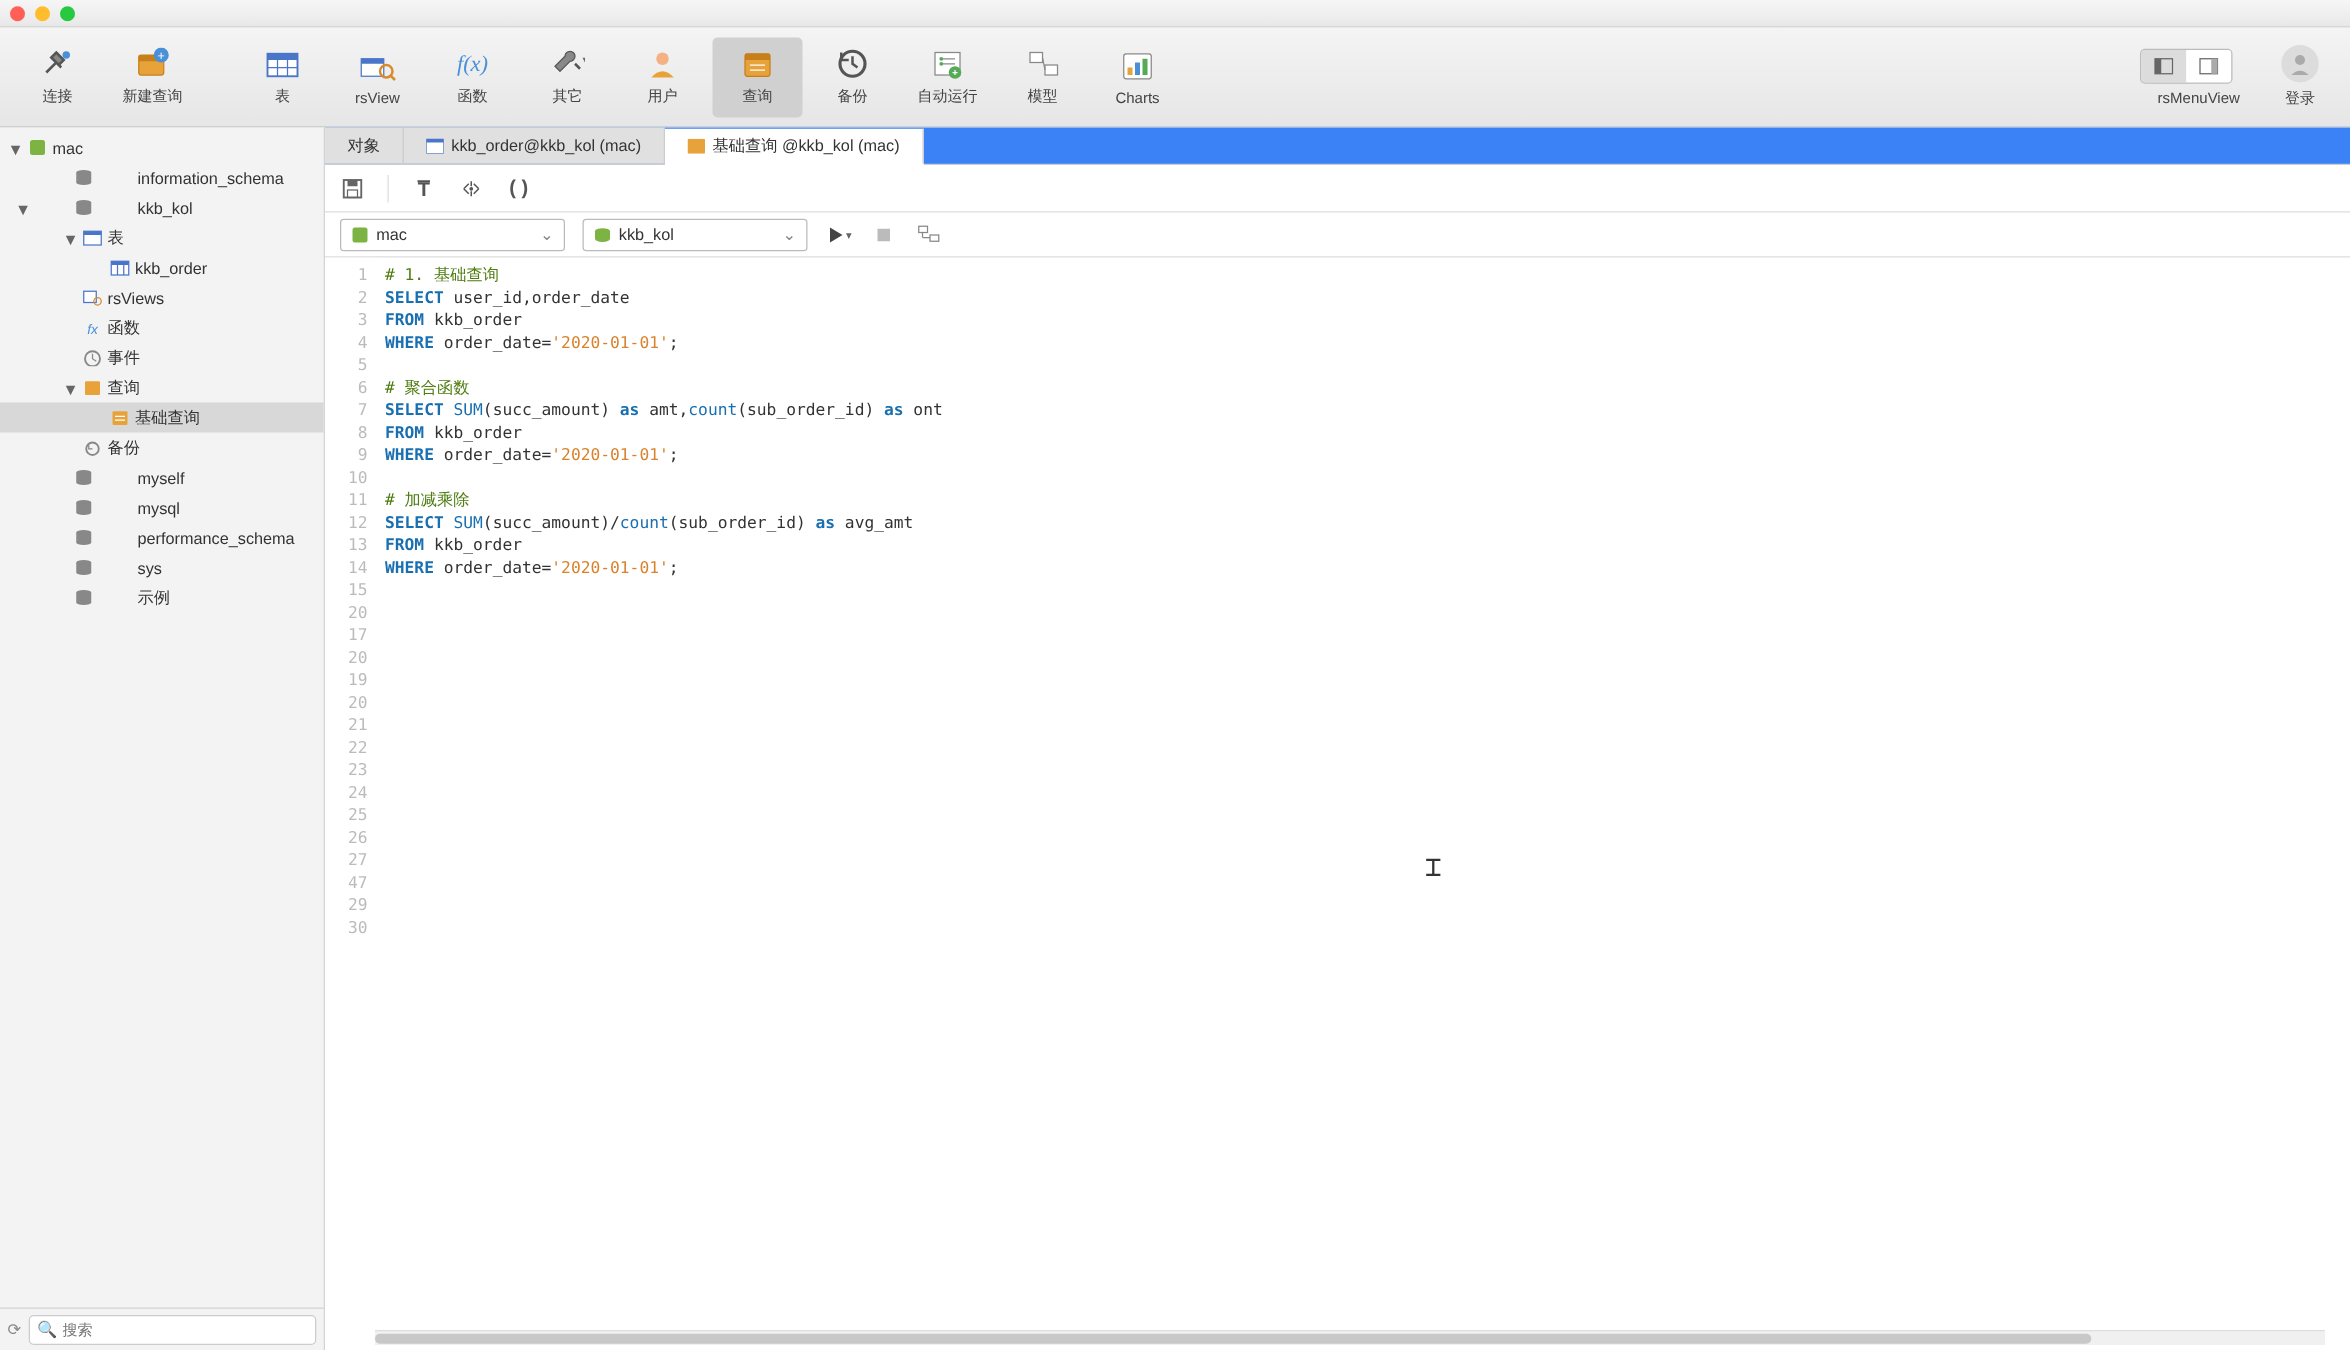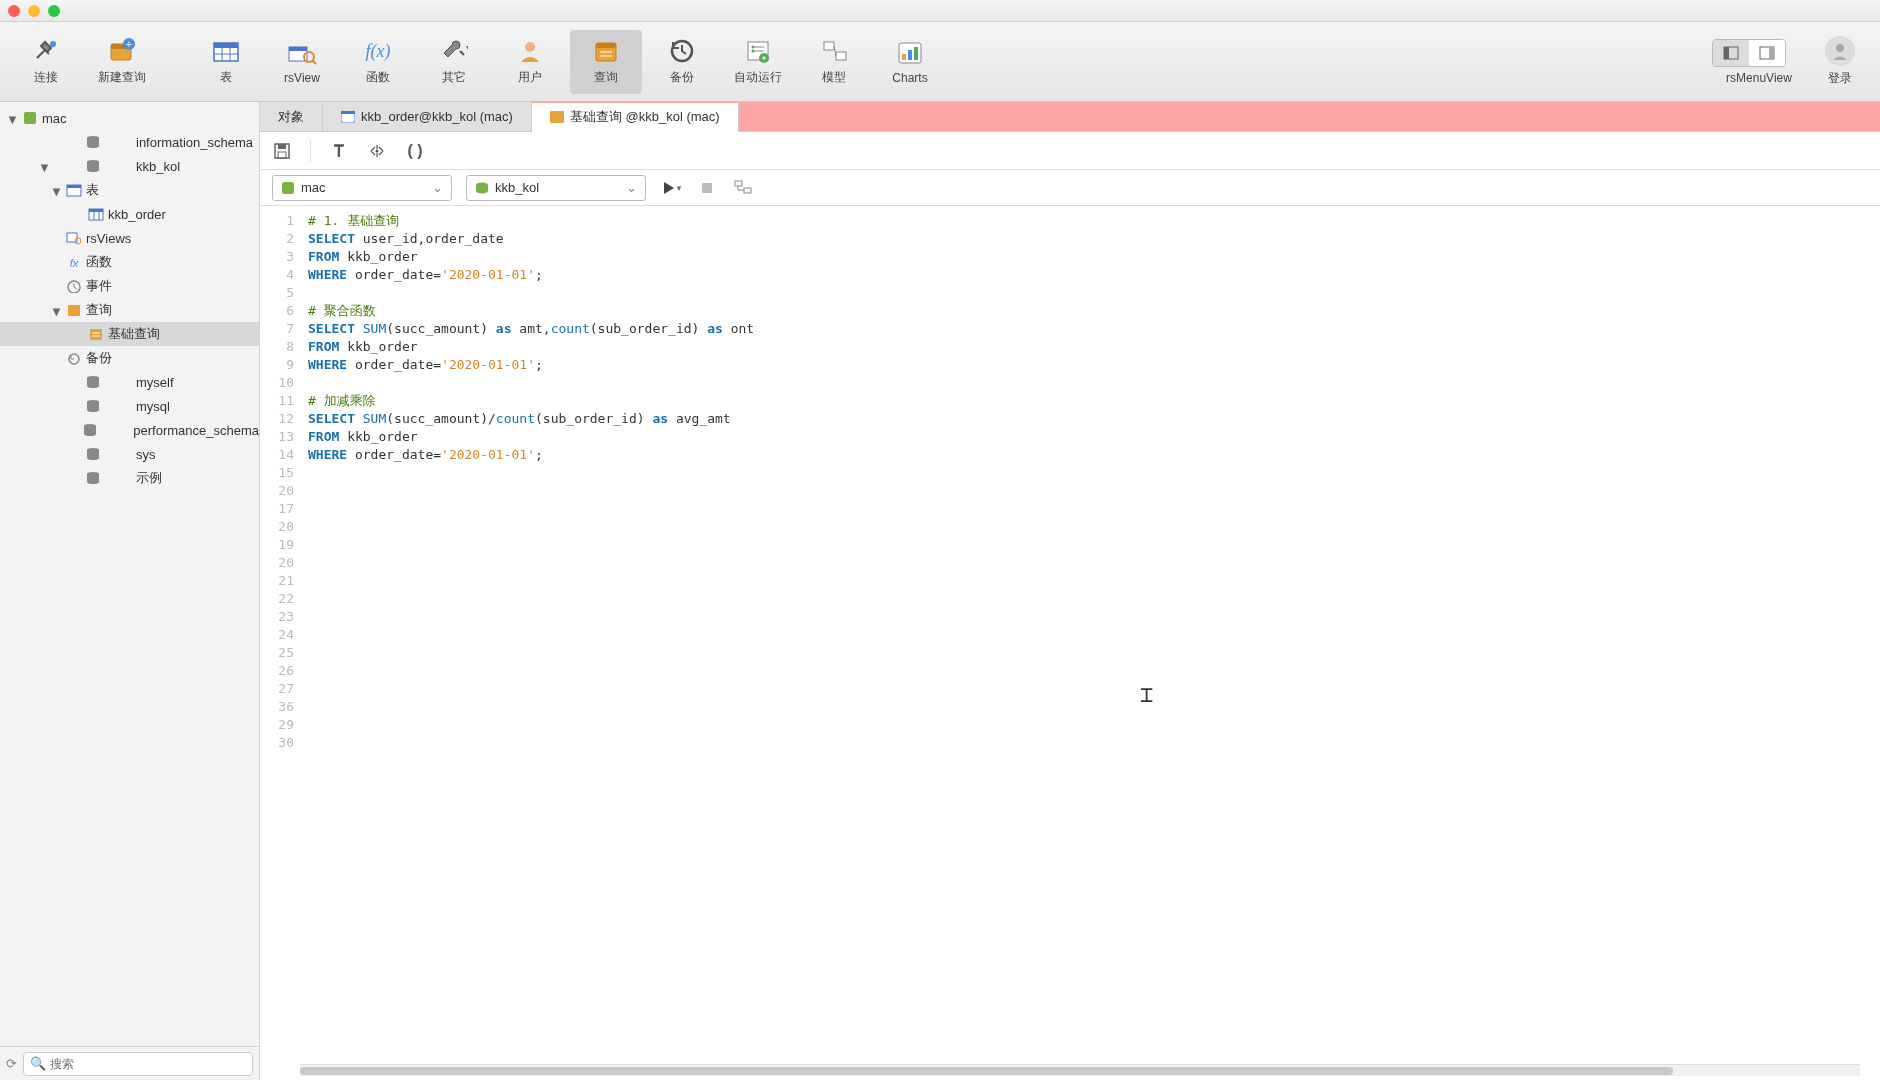--- a/index.html
+++ b/index.html
@@ -21,27 +21,27 @@
   .panel-toggle div.on { background:#dcdcdc;}
   .login-btn { width:60px; display:flex; flex-direction:column; align-items:center; gap:4px; font-size:12px; color:#444;}
   .avatar-circle{ width:30px; height:30px; border-radius:50%; background:#dcdcdc; display:flex; align-items:center; justify-content:center;}
 
   .main { display:flex; height:calc(1080px - 22px - 80px); }
   .sidebar { width:260px; background:#f3f3f3; border-right:1px solid #d4d4d4; display:flex; flex-direction:column;}
   .tree { flex:1; overflow:auto; padding-top:4px; font-size:13px;}
   .tree-row { display:flex; align-items:center; height:24px; padding-left:6px; gap:4px; cursor:pointer; white-space:nowrap;}
   .tree-row.selected { background:#d8d8d8;}
   .disclose { width:12px; height:12px; display:inline-block; color:#666;}
-  .ind-0{padding-left:6px;} .ind-1{padding-left:38px;gap:35px;} .ind-2{padding-left:50px;} .ind-3{padding-left:72px;}
+  .ind-0{padding-left:6px;} .ind-1{padding-left:12px;gap:35px;} .ind-2{padding-left:50px;} .ind-3{padding-left:72px;}
   .sidebar-bottom { height:34px; border-top:1px solid #d4d4d4; display:flex; align-items:center; padding:0 6px; gap:6px;}
   .search-box { flex:1; height:24px; background:#fff; border:1px solid #ccc; border-radius:4px; display:flex; align-items:center; padding:0 6px; gap:4px;}
   .search-box input { border:none; outline:none; flex:1; font-size:12px; background:transparent;}
 
   .content { flex:1; display:flex; flex-direction:column; background:#fff;}
-  .tabs { height:30px; background:#fca5a5; border-bottom:1px solid #ccc; display:flex;}
+  .tabs { height:30px; background:#3b82f6; border-bottom:1px solid #ccc; display:flex;}
   .tab { padding:0 18px; display:flex; align-items:center; gap:6px; border-right:1px solid #ccc; font-size:13px; color:#333; cursor:pointer; background:#e0e0e0;}
   .tab.active { background:#fff; border-bottom:2px solid #fff; position:relative; top:1px;}
   
   .editor-toolbar { height:38px; border-bottom:1px solid #ddd; display:flex; align-items:center; padding:0 12px; gap:18px;}
   .et-btn { width:20px; height:20px; display:flex; align-items:center; justify-content:center; cursor:pointer; color:#555;}
   .et-sep { width:1px; height:22px; background:#ddd;}
   
   .run-bar { height:36px; border-bottom:1px solid #ddd; display:flex; align-items:center; padding:0 12px; gap:14px;}
   .dropdown { height:26px; min-width:180px; border:1px solid #bbb; border-radius:3px; background:#fff; display:flex; align-items:center; padding:0 8px; gap:6px; cursor:pointer; font-size:13px;}
   .dropdown .dd-arrow { margin-left:auto; color:#888;}
@@ -510,21 +510,21 @@
           <div>20</div>
           <div>19</div>
           <div>20</div>
           <div>21</div>
           <div>22</div>
           <div>23</div>
           <div>24</div>
           <div>25</div>
           <div>26</div>
           <div>27</div>
-          <div>36</div>
+          <div>47</div>
           <div>29</div>
           <div>30</div>
         </div>
       <div class="code" id="code"><div><span class="cm"># 1. 基础查询</span></div><div><span class="kw">SELECT</span><span> user_id,order_date</span></div><div><span class="kw">FROM</span><span> kkb_order</span></div><div><span class="kw">WHERE</span><span> order_date=</span><span class="str">'2020-01-01'</span><span>;</span></div><div>&nbsp;</div><div><span class="cm"># 聚合函数</span></div><div><span class="kw">SELECT</span><span> </span><span class="fn">SUM</span><span>(succ_amount) </span><span class="kw">as</span><span> amt,</span><span class="fn">count</span><span>(sub_order_id) </span><span class="kw">as</span><span> ont</span></div><div><span class="kw">FROM</span><span> kkb_order</span></div><div><span class="kw">WHERE</span><span> order_date=</span><span class="str">'2020-01-01'</span><span>;</span></div><div>&nbsp;</div><div><span class="cm"># 加减乘除</span></div><div><span class="kw">SELECT</span><span> </span><span class="fn">SUM</span><span>(succ_amount)/</span><span class="fn">count</span><span>(sub_order_id) </span><span class="kw">as</span><span> avg_amt</span></div><div><span class="kw">FROM</span><span> kkb_order</span></div><div><span class="kw">WHERE</span><span> order_date=</span><span class="str">'2020-01-01'</span><span>;</span></div><div>&nbsp;</div><div>&nbsp;</div><div>&nbsp;</div><div>&nbsp;</div><div>&nbsp;</div><div>&nbsp;</div><div>&nbsp;</div><div>&nbsp;</div><div>&nbsp;</div><div>&nbsp;</div><div>&nbsp;</div><div>&nbsp;</div><div>&nbsp;</div><div>&nbsp;</div><div>&nbsp;</div><div>&nbsp;</div></div>
       <span class="cursor-caret">⌶</span>
     </div>
     <div class="hscroll">
         <div class="hscroll-thumb"></div>
       </div>
   </div>

